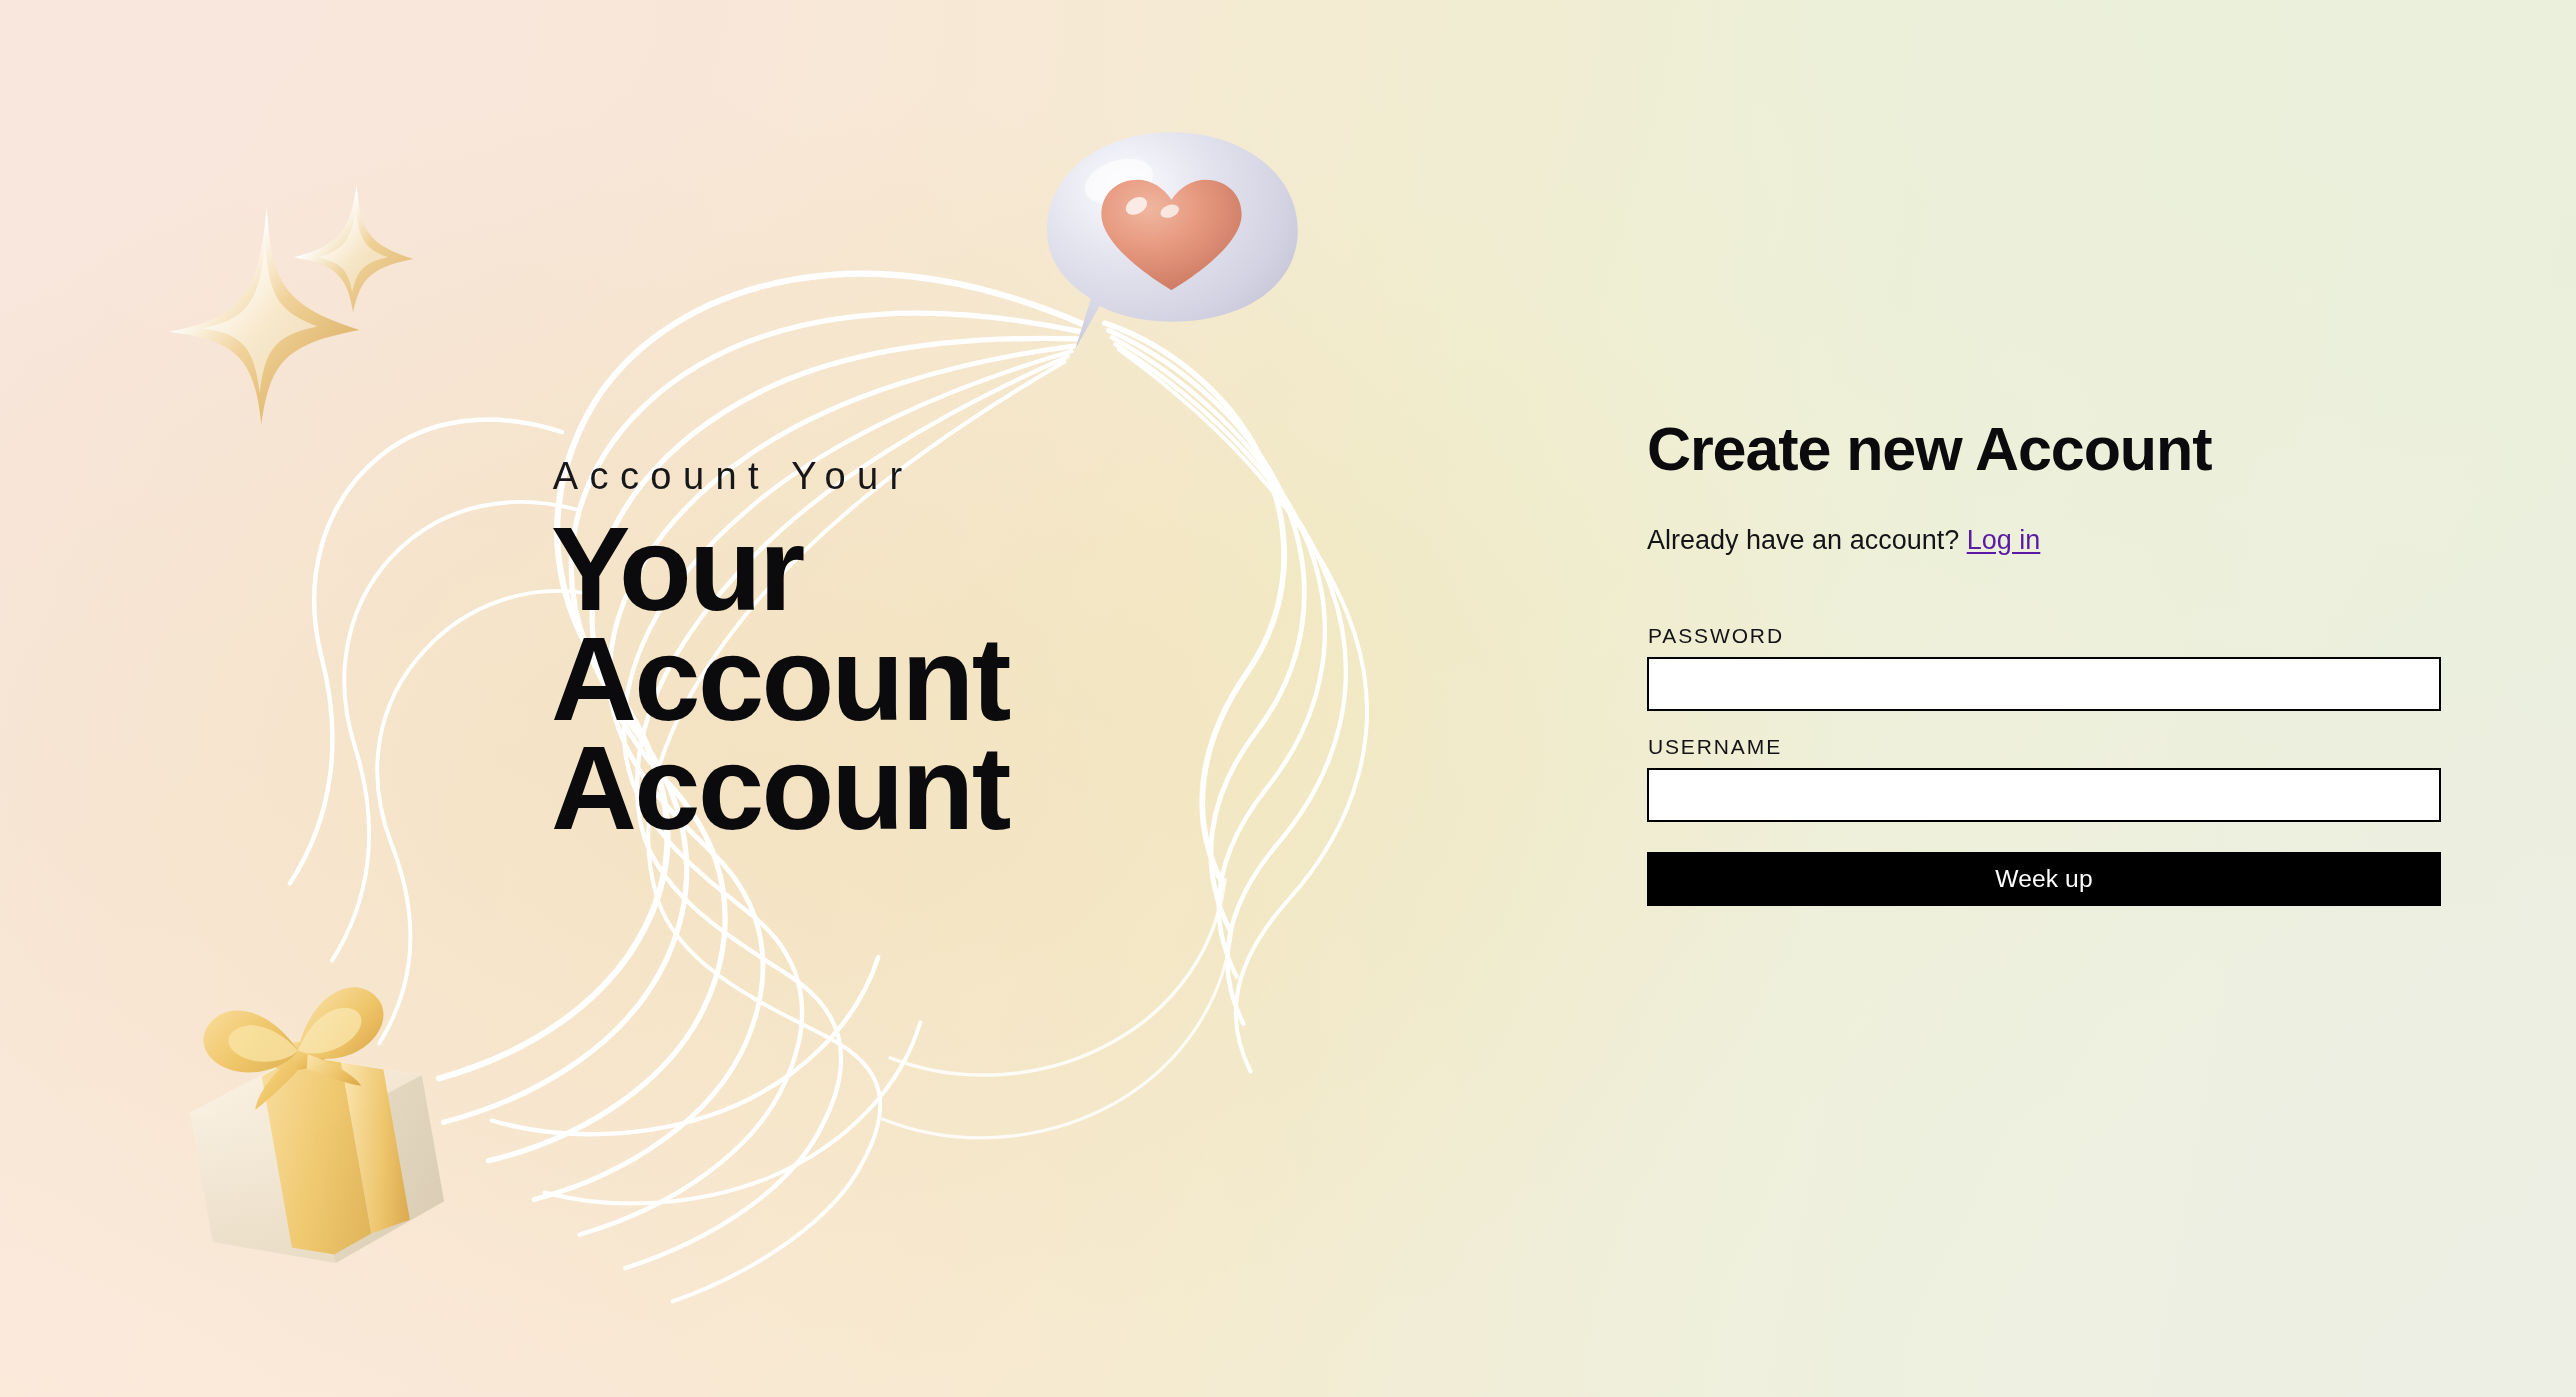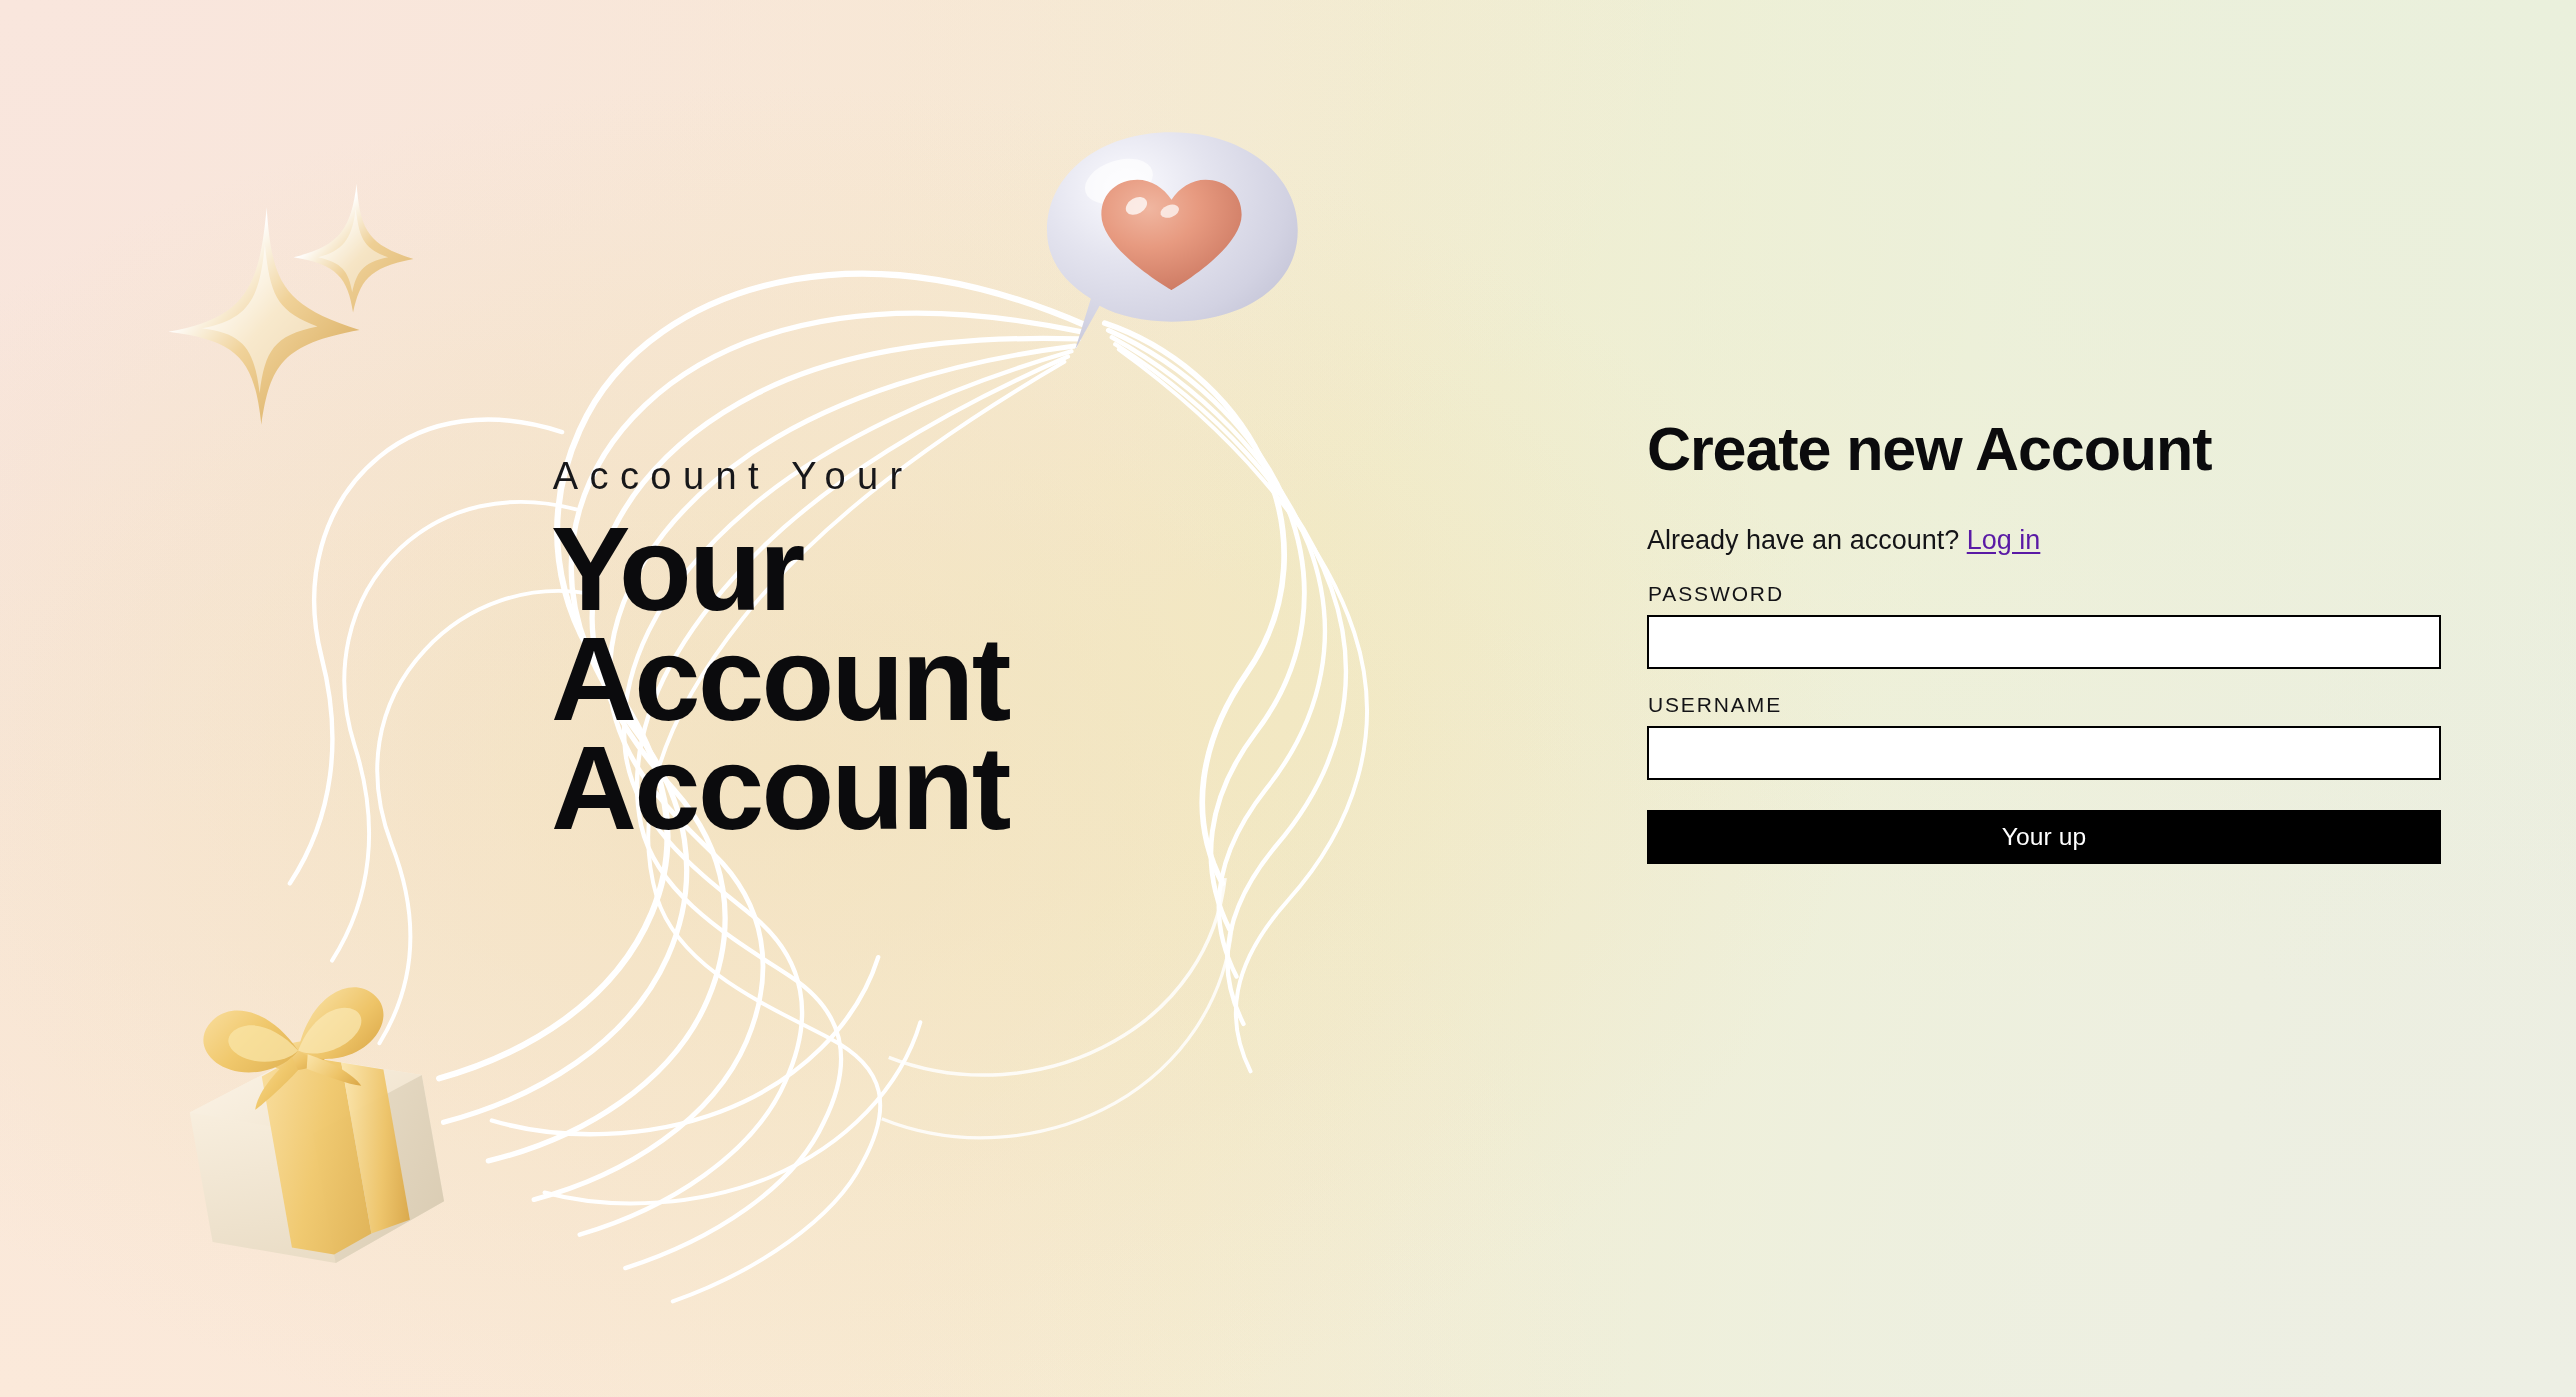--- a/index.html
+++ b/index.html
@@ -54,21 +54,21 @@
   .panel{
     position:absolute;left:1647px;top:0;width:929px;height:1398px;
   }
   .panel-inner{position:absolute;left:0;top:406px;width:794px;}
   .panel-title{
     font-size:61px;font-weight:700;color:#0b0b0d;
     letter-spacing:-.018em;line-height:1;margin:13px 0 47px 0;
   }
   .panel-sub{
     font-size:27px;font-weight:400;color:#141417;
-    line-height:1;margin:0 0 28px 0;
+    line-height:1;margin:0 0 70px 0;
   }
   .panel-sub a{
     color:#5a1aa5;text-decoration:underline;
     text-underline-offset:2.6px;
   }
   .field{margin:0 0 24.6px 0;}
   .field-label{
     display:block;font-size:21px;font-weight:400;color:#131316;
     letter-spacing:.09em;text-transform:uppercase;margin:0 0 8.8px 0.9px;
   }
@@ -251,18 +251,18 @@
       <div class="field">
         <label class="field-label">PASSWORD</label>
         <input class="field-input" type="password" placeholder="" style="">
       </div>
 
       <div class="field">
         <label class="field-label">USERNAME</label>
         <input class="field-input" type="text" placeholder="" style="">
       </div>
 
-      <button class="signup-btn">Your up</button>
+      <button class="signup-btn">Week up</button>
     </div>
   </div>
 
 </div>
 
 
 </body></html>

